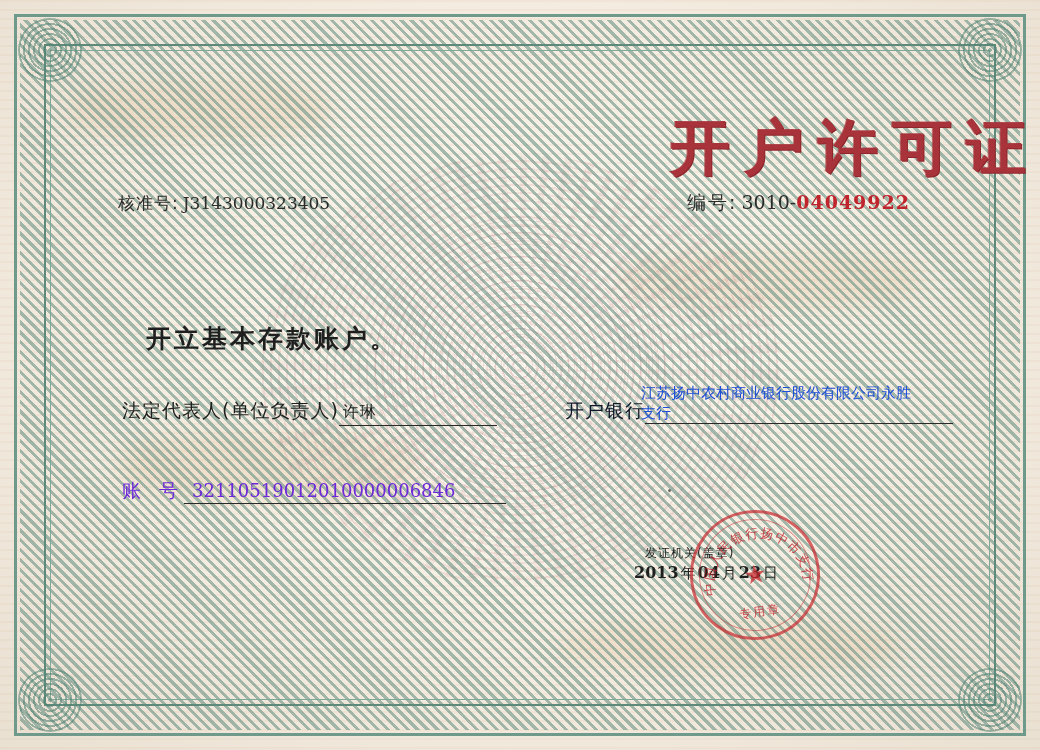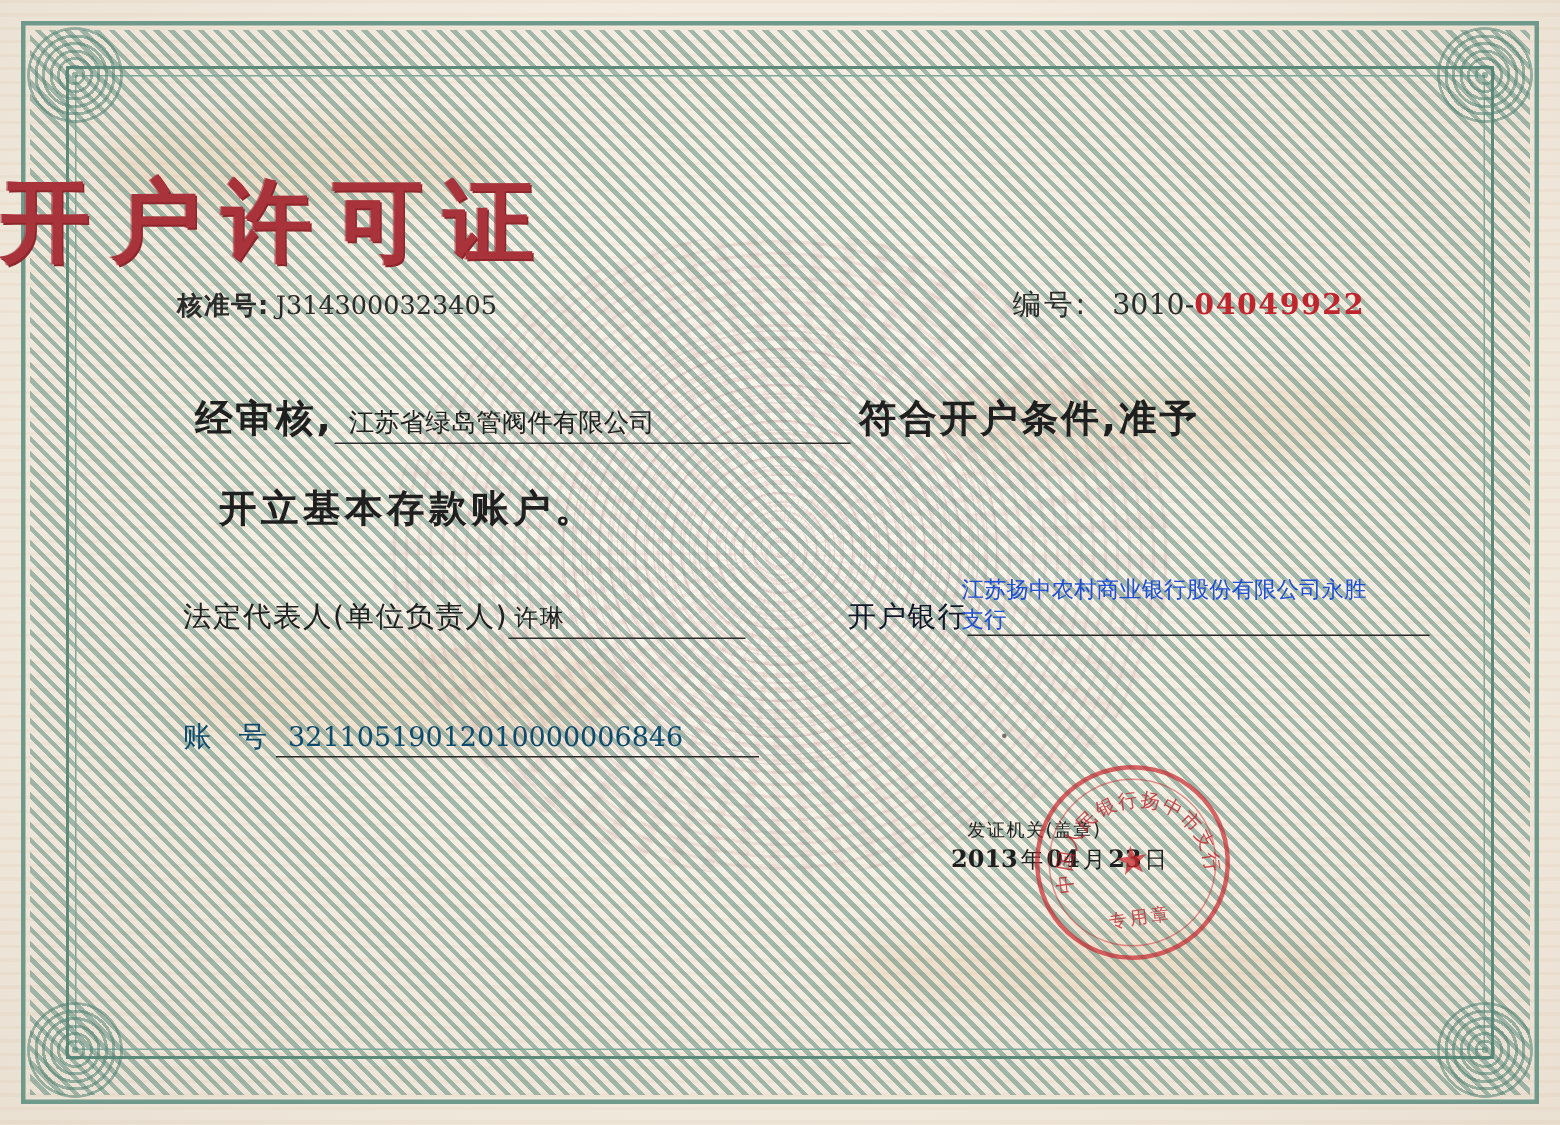--- a/index.html
+++ b/index.html
@@ -159,56 +159,56 @@
   .content {
     position: absolute;
     inset: 0;
   }
 
   .title {
     position: absolute;
     left: 0;
     right: 0;
     top: 108px;
-    text-align: left;
+    text-align: right;
     font-family: Liberation Mono, monospace;
     font-size: 60px;
     font-weight: bold;
     letter-spacing: 14px;
     color: #a8333a;
     text-shadow:
       1px 1px 0 #8e262c,
       -1px 0 0 rgba(160,50,56,0.6);
   }
 
   .approval-no {
     position: absolute;
     left: 118px;
     top: 192px;
     font-size: 17px;
     color: #2b2b2b;
     font-family: "DejaVu Sans", "Liberation Sans", sans-serif;
   }
-  .approval-no .label { letter-spacing: 1px; font-weight: bold; }
+  .approval-no .label { letter-spacing: 1px; }
   .approval-no .value {
     font-family: "DejaVu Serif", "Liberation Serif", serif;
     margin-left: 4px;
   }
 
   .serial {
     position: absolute;
     right: 130px;
     top: 190px;
     font-size: 19px;
     color: #2b2b2b;
   }
   .serial .label { letter-spacing: 2px; }
   .serial .prefix {
     font-family: "DejaVu Serif", "Liberation Serif", serif;
-    margin-left: 16px;
+    margin-left: 4px;
   }
   .serial .red {
     color: #c0242c;
     font-family: "DejaVu Serif", "Liberation Serif", serif;
     font-weight: bold;
     letter-spacing: 1px;
   }
 
   .line1 {
     position: absolute;
@@ -282,21 +282,21 @@
     line-height: 20px;
     color: #1d4ed8;
     letter-spacing: 0px;
   }
 
   .account-row {
     position: absolute;
     left: 122px;
     top: 478px;
     font-size: 19px;
-    color: #0c4a6e;
+    color: #6d28d9;
     letter-spacing: 6px;
   }
   .account-row .fill-acct {
     display: inline-block;
     min-width: 310px;
     border-bottom: 1px solid #2a2a2a;
     font-family: "DejaVu Serif", "Liberation Serif", serif;
     font-size: 18px;
     letter-spacing: 0px;
     padding: 0 4px 2px 8px;
@@ -419,23 +419,20 @@
     <div class="title">开户许可证</div>
 
     <div class="approval-no">
       <span class="label">核准号:</span><span class="value">J3143000323405</span>
     </div>
 
     <div class="serial">
       <span class="label">编号:</span><span class="prefix">3010-</span><span class="red">04049922</span>
     </div>
 
-    <div class="line1">
-      <span class="lead">经审核,</span><span class="fill-company">江苏省绿岛管阀件有限公司</span><span class="tail">符合开户条件,准予</span>
-    </div>
 
     <div class="line2">开立基本存款账户。</div>
 
     <div class="rep-row">
       <span>法定代表人(单位负责人)</span><span class="fill-name">许琳</span>
     </div>
 
     <div class="bank-row">
       <span>开户银行</span><span class="fill-bank">&nbsp;</span>
     </div>

